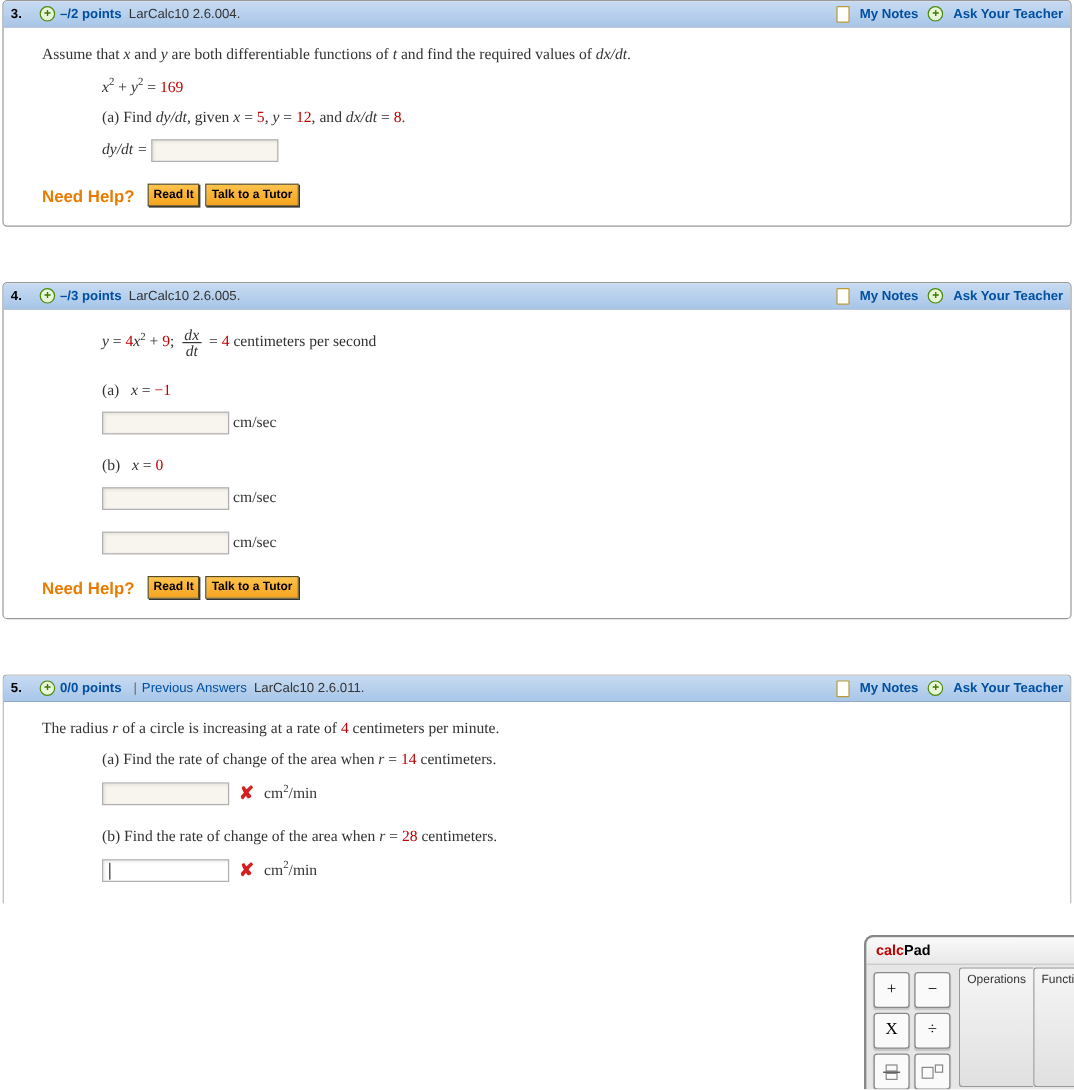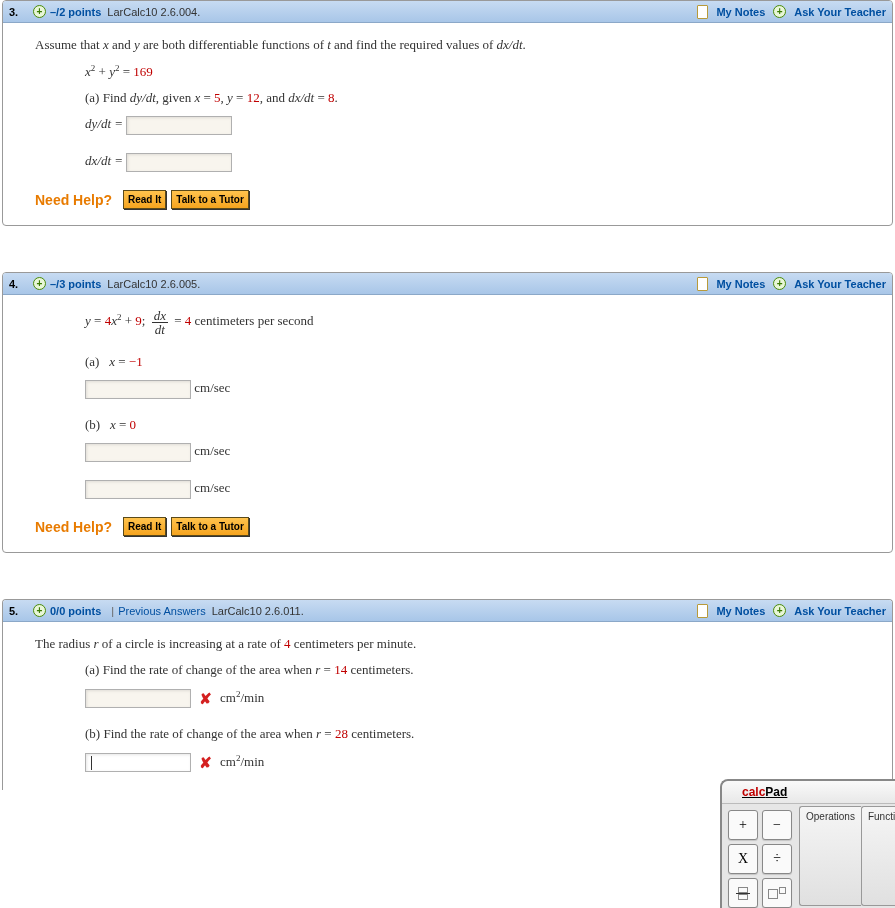--- a/index.html
+++ b/index.html
@@ -87,23 +87,22 @@
     border-bottom: none;
     border-top-left-radius: 8px;
     background: #e6e6e6;
     font-family: Verdana,Arial,sans-serif;
     overflow: hidden;
   }
   .cp-title {
     background: linear-gradient(#fafafa,#e8e8e8);
     border-bottom: 1px solid #bbb;
     font-size: 12px; font-weight: bold;
-    padding: 4px 20px;
+    padding: 4px 8px;
     border-top-left-radius: 6px;
-    text-decoration: underline;
   }
   .cp-title .cred { color:#c00000; }
   .cp-body { display:flex; }
   .cp-ops {
     padding: 6px 4px 0 6px;
     display: grid; grid-template-columns: 30px 30px; grid-auto-rows: 30px; gap: 4px;
   }
   .cp-btn {
     border: 1px solid #888; border-radius: 3px; background: #fafafa;
     display:flex; align-items:center; justify-content:center;
@@ -155,24 +154,20 @@
       <span>Assume that </span><span class="it">x</span><span> and </span><span class="it">y</span><span> are both differentiable functions of </span><span class="it">t</span><span> and find the required values of </span><span class="it">dx/dt</span><span>.</span>
     </div>
     <div class="indent">
       <span class="it">x</span><sup>2</sup><span> + </span><span class="it">y</span><sup>2</sup><span> = </span><span class="num">169</span>
     </div>
     <div class="indent">
       <span>(a) Find </span><span class="it">dy/dt</span><span>, given </span><span class="it">x</span><span> = </span><span class="num">5</span><span>, </span><span class="it">y</span><span> = </span><span class="num">12</span><span>, and </span><span class="it">dx/dt</span><span> = </span><span class="num">8</span><span>.</span>
     </div>
     <div class="indent2">
       <span class="it">dy/dt =</span>
-      <input class="answerbox" style="">
-    </div>
-    <div class="indent">
-      <span class="it">dx/dt =</span>
       <input class="answerbox" style="">
     </div>
     <div class="help-row">
       <span class="need-help">Need Help?</span>
       <button class="hbtn">Read It</button>
       <button class="hbtn">Talk to a Tutor</button>
     </div>
   </div>
 </div>
 

